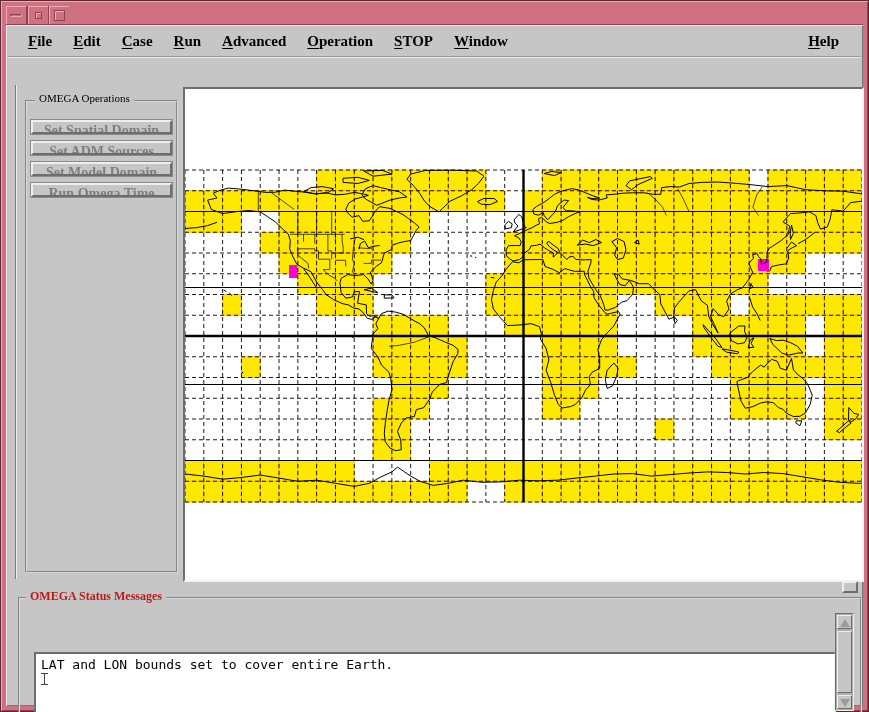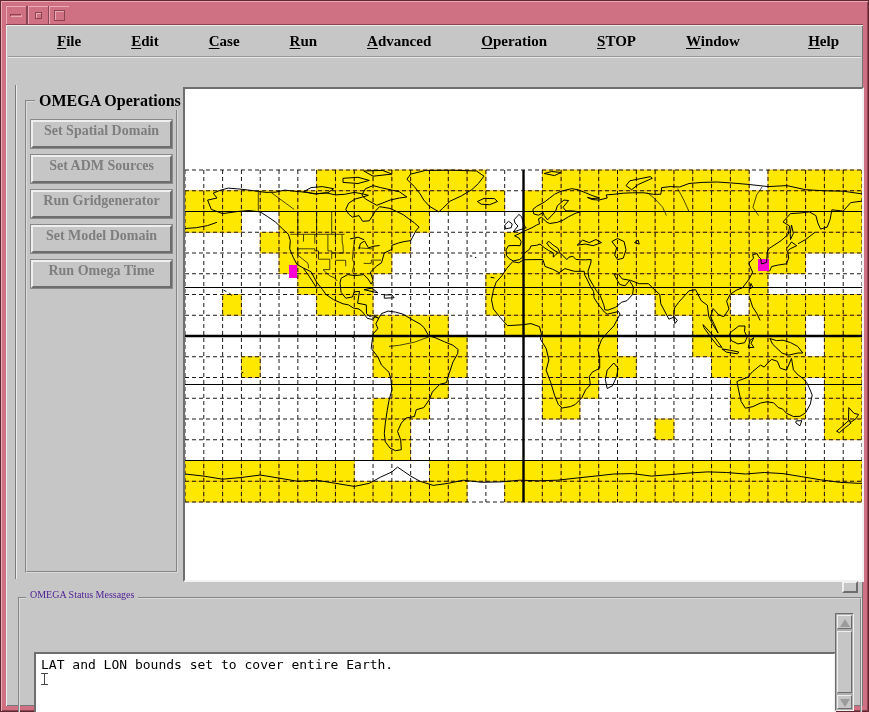--- a/index.html
+++ b/index.html
@@ -9,37 +9,37 @@
   .titlebar{position:absolute;left:6px;top:6px;width:857px;height:19px;background:#cf7183;display:flex;align-items:stretch;border-bottom:1px solid #8c4351;}
   .tb-btn{width:21px;position:relative;border-right:1px solid #8c4351;box-shadow:inset 1px 1px 0 #eaaab6;}
   .tb-btn.rightside{border-right:none;border-left:1px solid #8c4351;}
   .tb-dash{position:absolute;left:4px;top:8px;width:12px;height:3px;background:#cf7183;border-top:1px solid #8c4351;border-left:1px solid #8c4351;border-bottom:1px solid #eaaab6;border-right:1px solid #eaaab6;}
   .tb-sq-small{position:absolute;left:7px;top:6px;width:7px;height:7px;border:1px solid #8c4351;box-shadow:1px 1px 0 #eaaab6 inset;}
   .tb-sq-big{position:absolute;left:5px;top:4px;width:11px;height:11px;border:1px solid #8c4351;box-shadow:1px 1px 0 #eaaab6 inset;}
   .tb-title{flex:1;text-align:center;font-size:13px;font-weight:bold;color:#1a0509;line-height:19px;}
   .client{position:absolute;left:6px;top:25px;width:857px;height:681px;background:#c6c6c6;box-shadow:inset 1px 1px 0 #ececec, inset -1px -1px 0 #787878;}
   
   .menubar{position:absolute;left:2px;top:2px;width:853px;height:30px;display:flex;align-items:center;gap:21px;padding-left:20px;padding-right:22px;border-bottom:1px solid #989898;box-shadow:0 1px 0 #e9e9e9;}
-  .menu-item{font-weight:bold;font-size:15px;color:#000;cursor:default;white-space:nowrap;margin-left:29px;}
+  .menu-item{font-weight:bold;font-size:15px;color:#000;cursor:default;white-space:nowrap;}
   .menu-item.right{margin-left:auto;}
   .mn{text-decoration:underline;text-underline-offset:2px;}
   
   .pane-edge{position:absolute;left:9px;top:60px;width:2px;height:494px;background:#ececec;border-left:1px solid #7c7c7c;}
   .ops-frame{position:absolute;left:19px;top:75px;width:153px;height:473px;border:2px groove #dadada;}
-  .ops-title{position:absolute;left:8px;top:-10px;background:#c6c6c6;padding:0 4px;font-weight:bold;font-size:16px;color:#000;white-space:nowrap;}
+  .ops-title{position:absolute;left:8px;top:-10px;background:#c6c6c6;padding:0 4px;font-weight:normal;font-size:11px;color:#000;white-space:nowrap;}
   .ops-buttons{position:absolute;left:0;top:18px;width:100%;display:flex;flex-direction:column;align-items:center;}
-  .op-btn{width:141px;height:28px;margin-bottom:7px;background:#c6c6c6;border-top:2px solid #efefef;border-left:2px solid #efefef;border-bottom:2px solid #6d6d6d;border-right:2px solid #6d6d6d;outline:1px solid #8a8a8a;font-weight:bold;font-size:14px;color:#7e7e7e;text-align:center;line-height:18px;white-space:nowrap;overflow:hidden;}
+  .op-btn{width:141px;height:14px;margin-bottom:7px;background:#c6c6c6;border-top:2px solid #efefef;border-left:2px solid #efefef;border-bottom:2px solid #6d6d6d;border-right:2px solid #6d6d6d;outline:1px solid #8a8a8a;font-weight:bold;font-size:14px;color:#7e7e7e;text-align:center;line-height:18px;white-space:nowrap;overflow:hidden;}
   
   .map-frame{position:absolute;left:177px;top:62px;width:681px;height:495px;border-top:2px solid #6e6e6e;border-left:2px solid #6e6e6e;border-bottom:2px solid #f2f2f2;border-right:2px solid #f2f2f2;background:#ffffff;}
   .map-frame svg{display:block;width:100%;height:100%;}
   
   .sash{position:absolute;left:836px;top:556px;width:16px;height:12px;background:#c6c6c6;border-top:2px solid #efefef;border-left:2px solid #efefef;border-bottom:2px solid #6d6d6d;border-right:2px solid #6d6d6d;}
   
   .status-frame{position:absolute;left:12px;top:572px;width:844px;height:125px;border:2px groove #dadada;}
-  .status-title{position:absolute;left:6px;top:-10px;background:#c6c6c6;padding:0 4px;font-weight:normal;font-size:10px;color:#4c1d95;white-space:nowrap;}
+  .status-title{position:absolute;left:6px;top:-10px;background:#c6c6c6;padding:0 4px;font-weight:bold;font-size:12px;color:#b91c1c;white-space:nowrap;}
   .status-text{position:absolute;left:14px;top:14px;width:802px;height:98px;background:#ffffff;border-top:2px solid #6e6e6e;border-left:2px solid #6e6e6e;border-bottom:2px solid #f2f2f2;border-right:2px solid #f2f2f2;padding:4px 14px 0 5px;font-family:"DejaVu Sans Mono",monospace;font-size:13px;line-height:14px;color:#000;overflow:hidden;margin-top:39px;}
   .scrollbar{position:absolute;right:6px;top:14px;width:19px;height:98px;background:#aeaeae;border-top:1px solid #6e6e6e;border-left:1px solid #6e6e6e;border-bottom:1px solid #f0f0f0;border-right:1px solid #f0f0f0;}
   .sb-arrow{position:absolute;left:1px;width:15px;height:14px;background:#c6c6c6;border-top:1px solid #efefef;border-left:1px solid #efefef;border-bottom:1px solid #6d6d6d;border-right:1px solid #6d6d6d;}
   .sb-up{top:1px;}
   .sb-down{bottom:1px;}
   .tri{position:absolute;left:2px;width:0;height:0;border-left:5px solid transparent;border-right:5px solid transparent;}
   .tri-up{top:3px;border-bottom:8px solid #9b9b9b;}
   .tri-down{top:3px;border-top:8px solid #9b9b9b;}
   .sb-thumb{position:absolute;left:1px;top:17px;width:15px;height:62px;background:#c6c6c6;border-top:1px solid #efefef;border-left:1px solid #efefef;border-bottom:1px solid #6d6d6d;border-right:1px solid #6d6d6d;}
   .caret{position:relative;width:7px;height:12px;margin-top:1px;}
@@ -76,21 +76,20 @@
         <div class="menu-item"><span class="mn">W</span>indow</div>
         <div class="menu-item right"><span class="mn">H</span>elp</div>
       </div>
     <div class="pane-edge"></div>
 
     <div class="ops-frame">
       <div class="ops-title">OMEGA Operations</div>
       <div class="ops-buttons">
           <div class="op-btn">Set Spatial Domain</div>
           <div class="op-btn">Set ADM Sources</div>
-          <div class="op-btn">Run Gridgenerator</div>
           <div class="op-btn">Set Model Domain</div>
           <div class="op-btn">Run Omega Time</div>
         </div>
     </div>
 
     <div class="map-frame">
       <svg id="map-svg" viewBox="0 0 677 491" preserveAspectRatio="none">
           <rect x="131.6392" y="81" width="18.8056" height="20.75" fill="#ffe800" stroke="#e9a700" stroke-width="0.7"></rect>
           <rect x="150.4448" y="81" width="18.8056" height="20.75" fill="#ffe800" stroke="#e9a700" stroke-width="0.7"></rect>
           <rect x="169.25039999999998" y="81" width="18.8056" height="20.75" fill="#ffe800" stroke="#e9a700" stroke-width="0.7"></rect>

